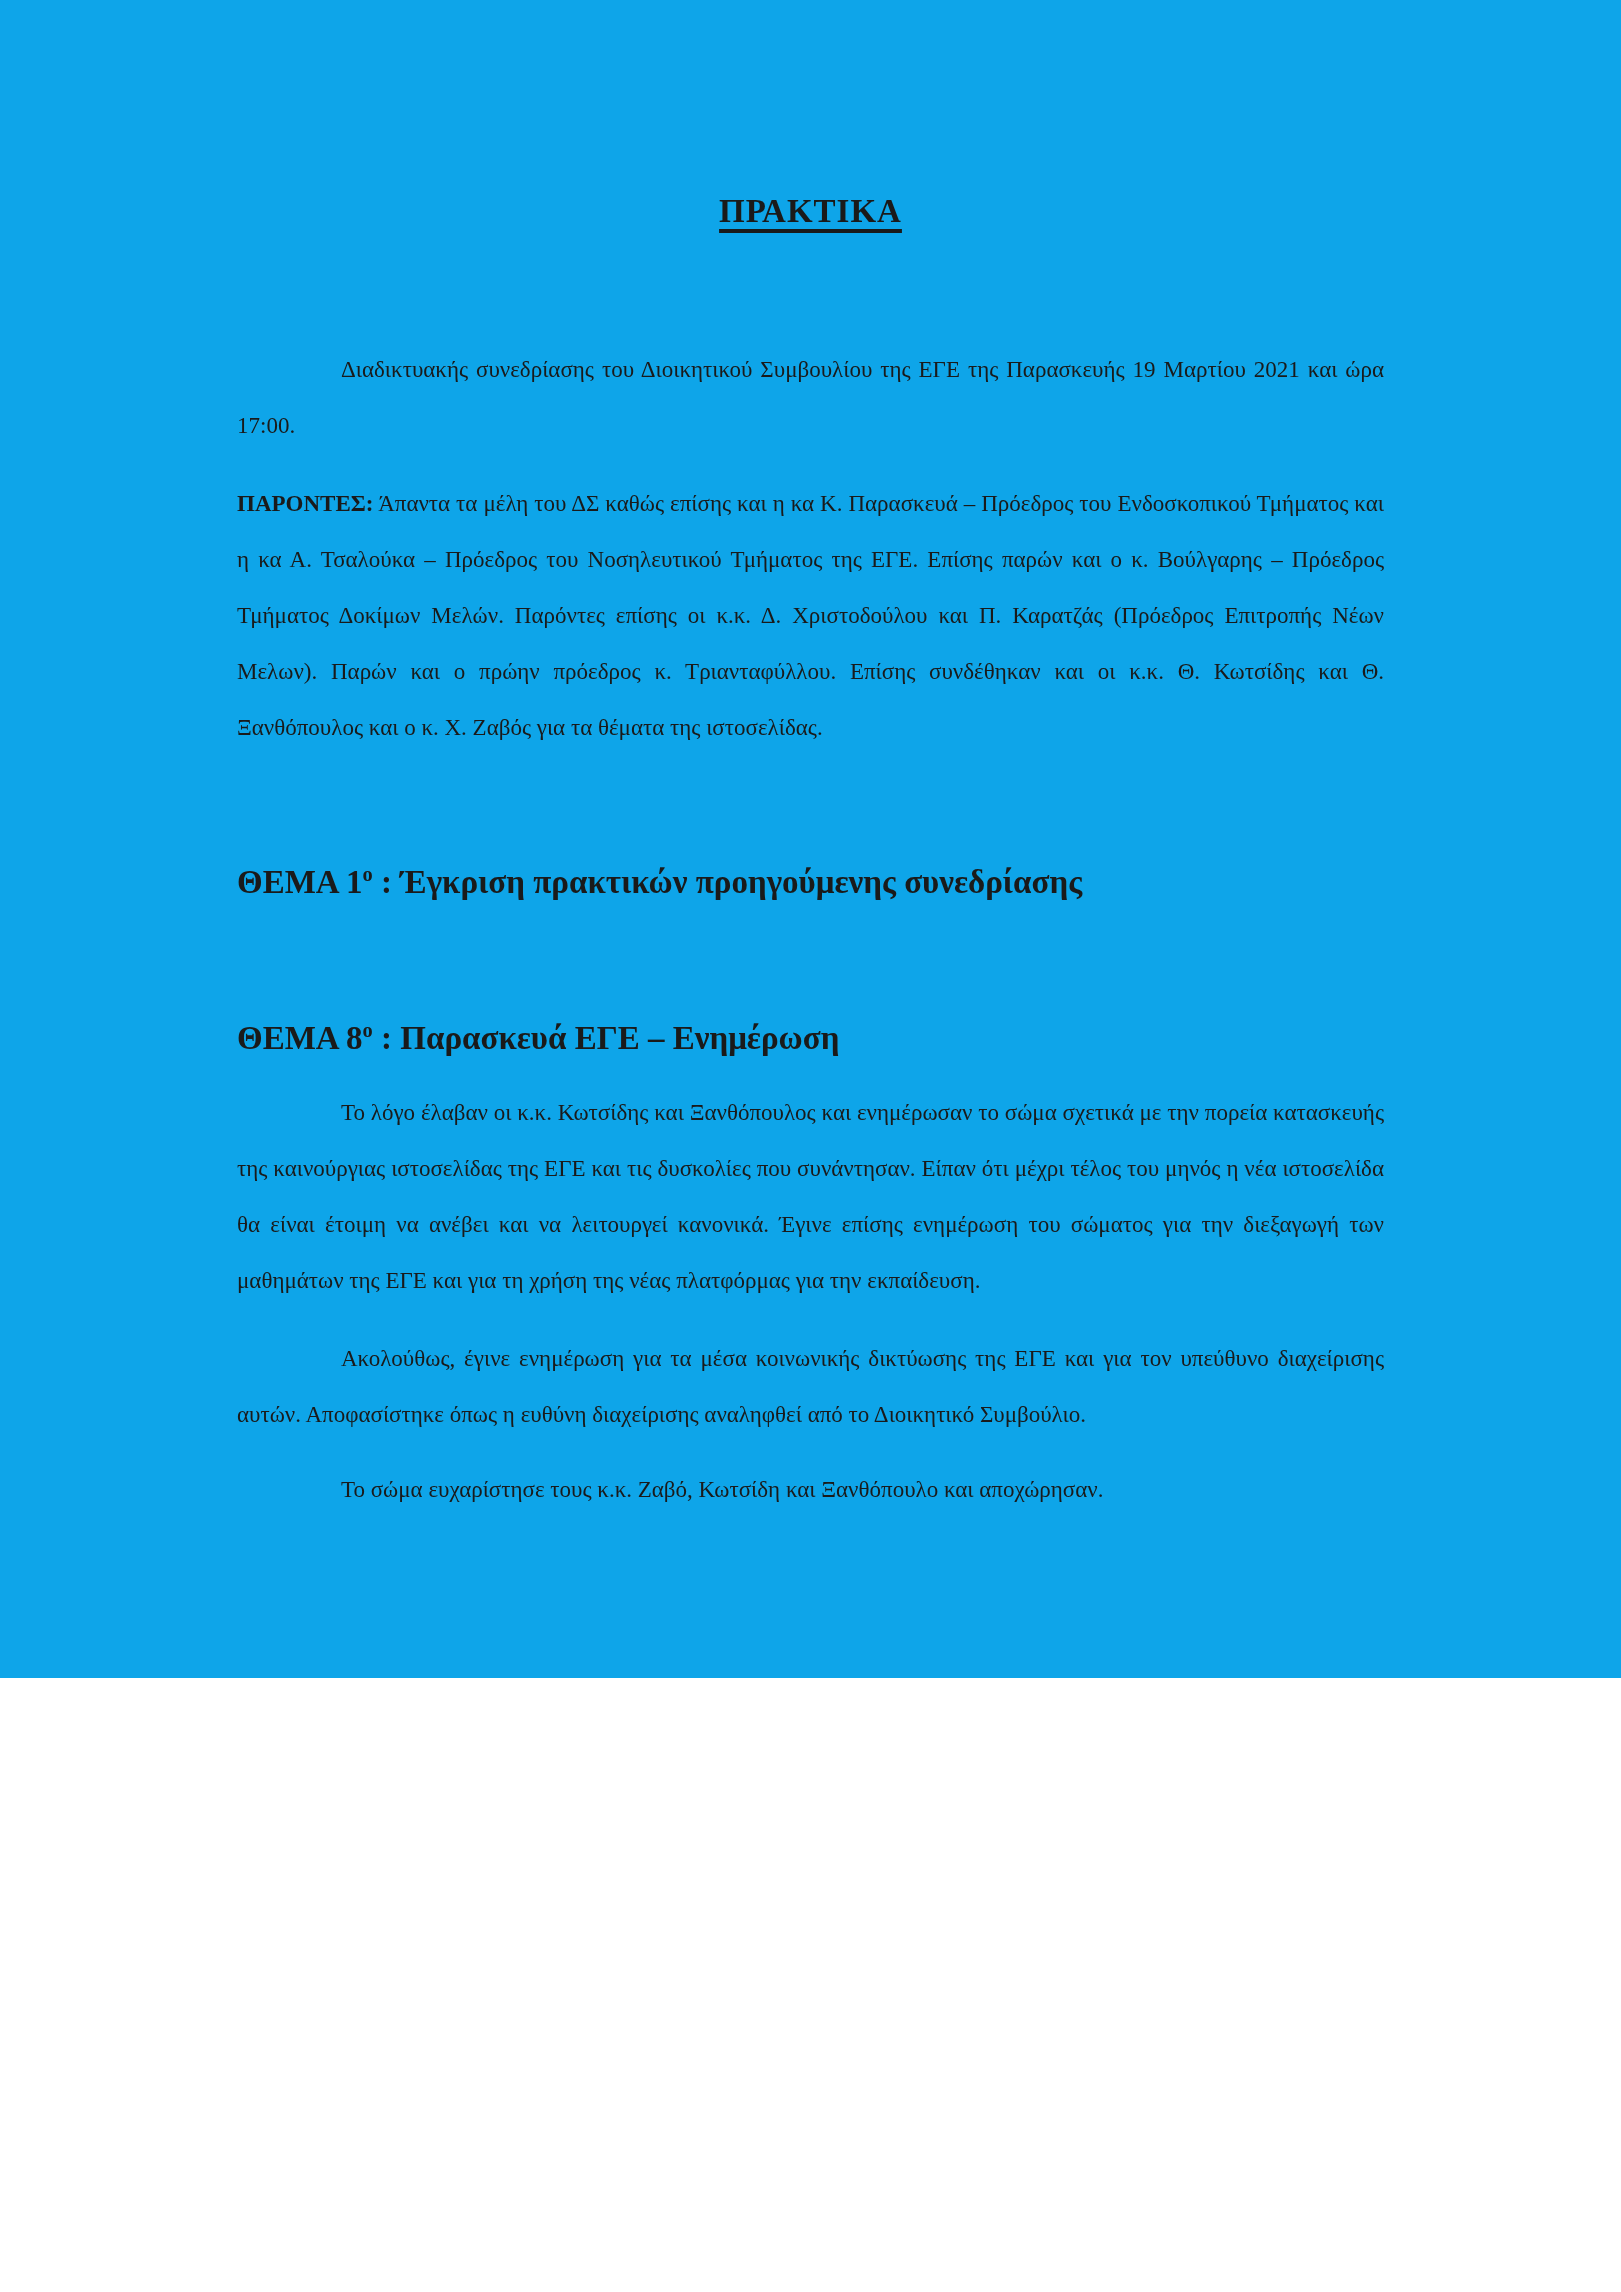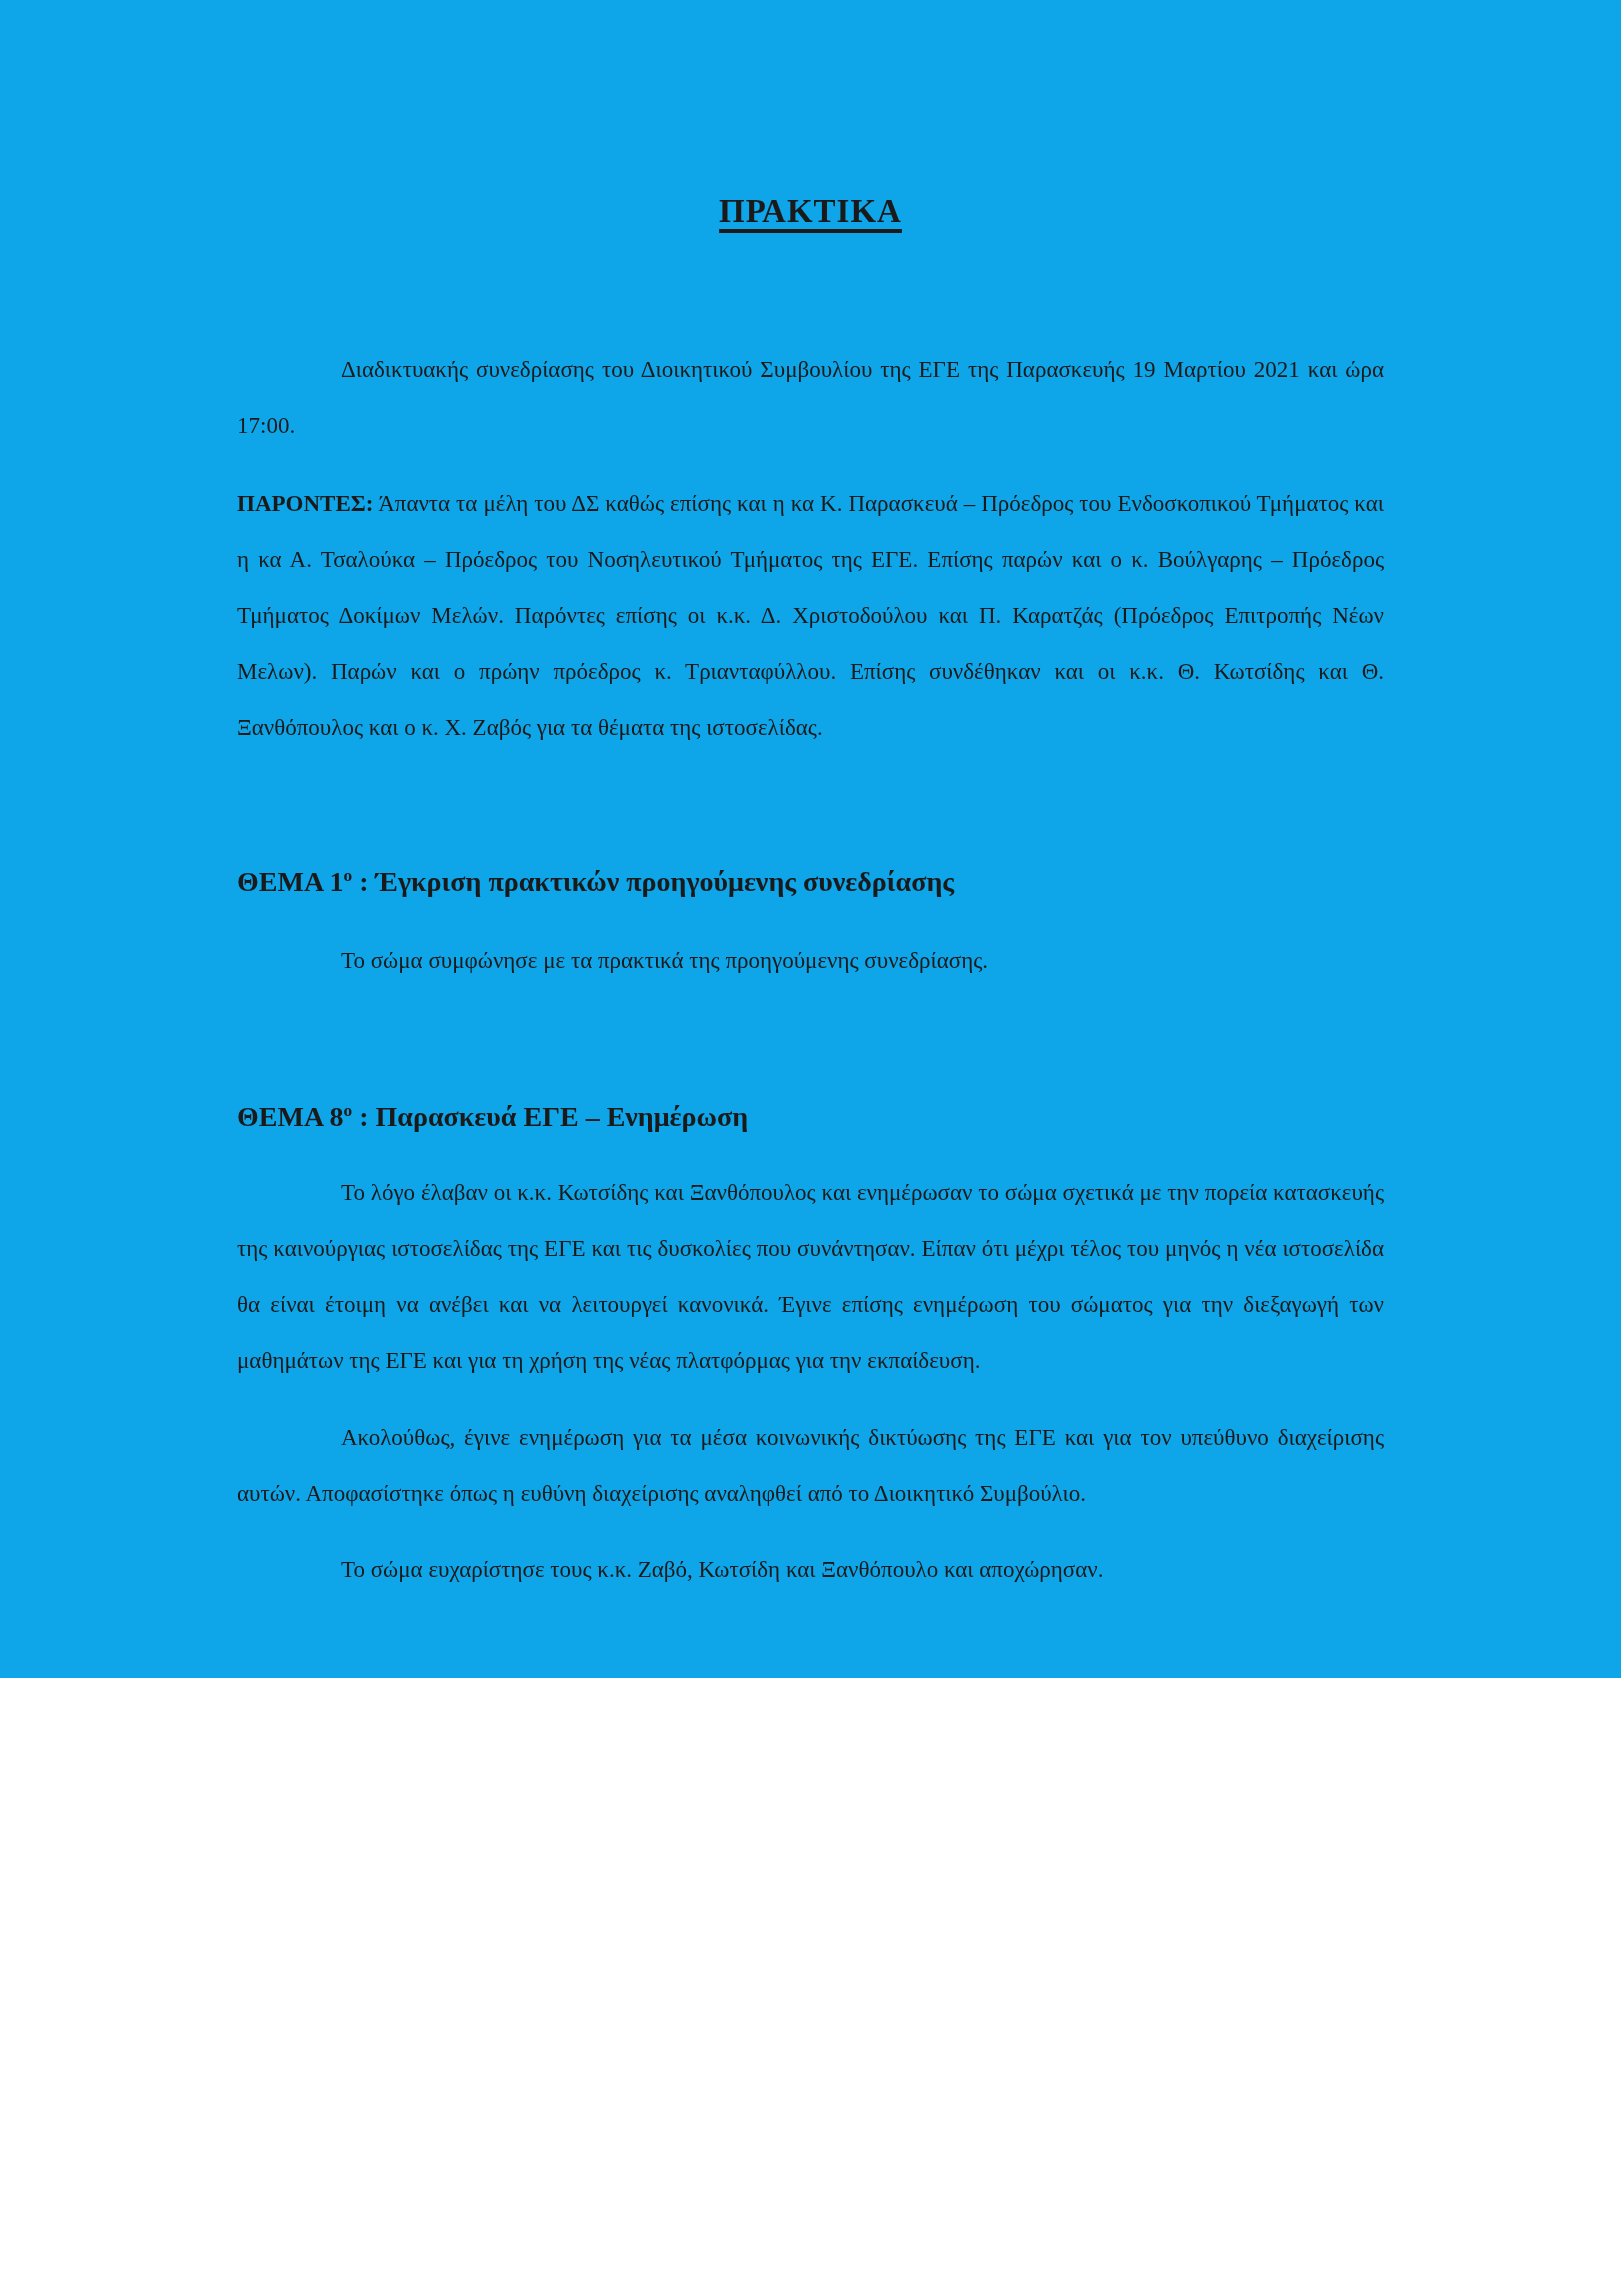--- a/index.html
+++ b/index.html
@@ -35,21 +35,21 @@
     font-size:23px;
     line-height:56px;
     text-align:justify;
   }
   p.indent{text-indent:104px;}
   .p-intro{margin-top:103px;}
   .p-present{margin-top:21.6px;}
   .present-label{font-weight:bold;}
   .topic-heading{
     margin:0;
-    font-size:28px;
+    font-size:33px;
     line-height:56px;
     font-weight:bold;
     text-align:left;
   }
   .topic-heading sup{
     font-size:0.62em;
     line-height:0;
   }
   .h-topic1{margin-top:98px;}
   .p-topic1{margin-top:23.5px;}
@@ -73,21 +73,20 @@
     <h1 class="doc-title">
       <span class="u">ΠΡΑΚΤΙΚΑ</span>
     </h1>
 
     <p class="p-intro indent">Διαδικτυακής συνεδρίασης του Διοικητικού Συμβουλίου της ΕΓΕ της Παρασκευής 19 Μαρτίου 2021 και ώρα 17:00.</p>
 
     <p class="p-present"><span class="present-label">ΠΑΡΟΝΤΕΣ:</span><span> Άπαντα τα μέλη του ΔΣ καθώς επίσης και η κα Κ. Παρασκευά – Πρόεδρος του Ενδοσκοπικού Τμήματος και η κα Α. Τσαλούκα – Πρόεδρος του Νοσηλευτικού Τμήματος της ΕΓΕ. Επίσης παρών και ο κ. Βούλγαρης – Πρόεδρος Τμήματος Δοκίμων Μελών. Παρόντες επίσης οι κ.κ. Δ. Χριστοδούλου και Π. Καρατζάς (Πρόεδρος Επιτροπής Νέων Μελων). Παρών και ο πρώην πρόεδρος κ. Τριανταφύλλου. Επίσης συνδέθηκαν και οι κ.κ. Θ. Κωτσίδης και Θ. Ξανθόπουλος και ο κ. Χ. Ζαβός για τα θέματα της ιστοσελίδας.</span></p>
 
     <h2 class="topic-heading h-topic1"><span>ΘΕΜΑ 1</span><sup>ο</sup><span> : Έγκριση πρακτικών προηγούμενης συνεδρίασης</span></h2>
 
-    <p class="p-topic1 indent">Το σώμα συμφώνησε με τα πρακτικά της προηγούμενης συνεδρίασης.</p>
 
     <h2 class="topic-heading h-topic2"><span>ΘΕΜΑ 8</span><sup>ο</sup><span> : Παρασκευά ΕΓΕ – Ενημέρωση</span></h2>
 
     <p class="p-topic2-1 indent">Το λόγο έλαβαν οι κ.κ. Κωτσίδης και Ξανθόπουλος και ενημέρωσαν το σώμα σχετικά με την πορεία κατασκευής της καινούργιας ιστοσελίδας της ΕΓΕ και τις δυσκολίες που συνάντησαν. Είπαν ότι μέχρι τέλος του μηνός η νέα ιστοσελίδα θα είναι έτοιμη να ανέβει και να λειτουργεί κανονικά. Έγινε επίσης ενημέρωση του σώματος για την διεξαγωγή των μαθημάτων της ΕΓΕ και για τη χρήση της νέας πλατφόρμας για την εκπαίδευση.</p>
 
     <p class="p-topic2-2 indent">Ακολούθως, έγινε ενημέρωση για τα μέσα κοινωνικής δικτύωσης της ΕΓΕ και για τον υπεύθυνο διαχείρισης αυτών. Αποφασίστηκε όπως η ευθύνη διαχείρισης αναληφθεί από το Διοικητικό Συμβούλιο.</p>
 
     <p class="p-topic2-3 indent">Το σώμα ευχαρίστησε τους κ.κ. Ζαβό, Κωτσίδη και Ξανθόπουλο και αποχώρησαν.</p>
 
     <div class="page-footer">1</div>

